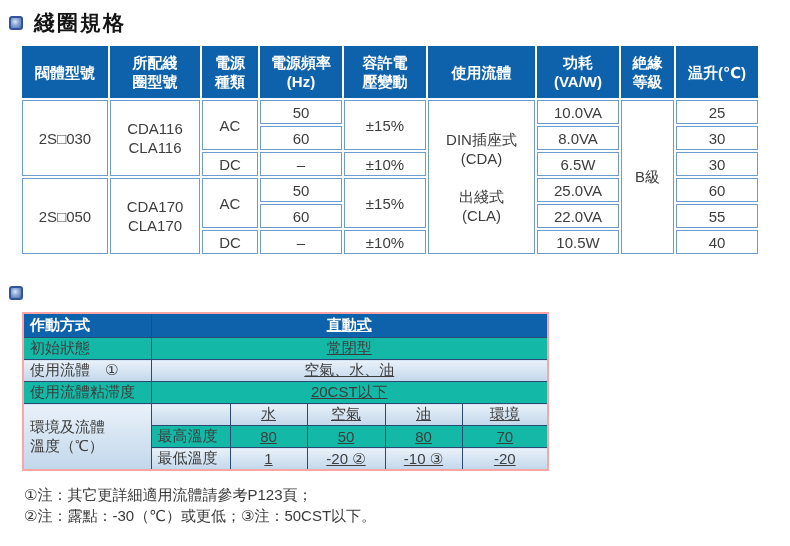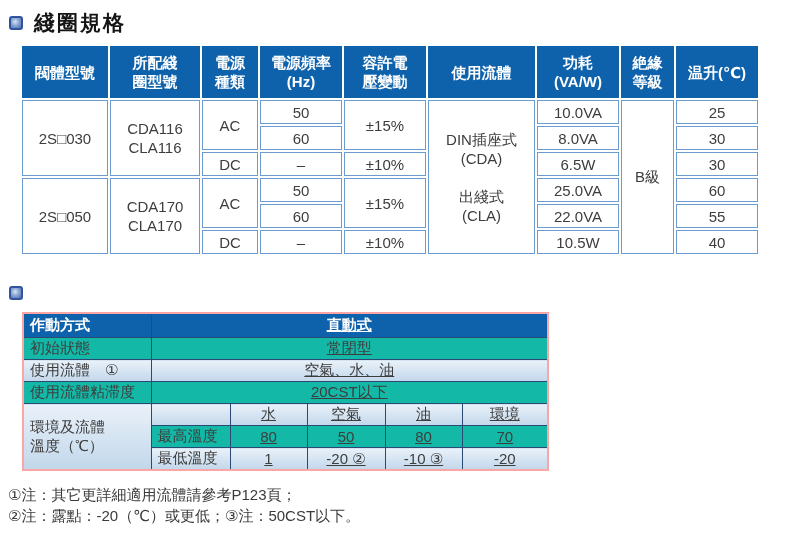--- a/index.html
+++ b/index.html
@@ -52,21 +52,21 @@
     background:#0e62ac;color:#ffffff;font-weight:bold;height:23px;
   }
   table.t2 tr.blue td{
     background:linear-gradient(180deg,#e9f1f9 0%,#c2d7eb 100%);
   }
   table.t2 td.cell-white{background:#ffffff;font-family:Liberation Serif, serif;}
   .lbl{text-align:left;padding-left:6px !important;}
   .val{text-align:center;text-decoration:underline;}
 
   
-  .notes{margin:13px 0 0 8px;font-size:15px;color:#3a3a3a;line-height:21px;}
+  .notes{margin:13px 0 0 24px;font-size:15px;color:#3a3a3a;line-height:21px;}
   .notes p{margin:0;}
 </style>
 </head>
 <body>
 
 <div class="page">
 
   <div class="section-title">
     <span class="bullet"></span>
     <h2>綫圈規格</h2>
@@ -208,16 +208,16 @@
       <td class="val">1</td>
       <td class="val">-20 ②</td>
       <td class="val">-10 ③</td>
       <td class="val">-20</td>
     </tr>
   </tbody>
     </table>
 
   <div class="notes">
     <p>①注：其它更詳細適用流體請參考P123頁；</p>
-    <p>②注：露點：-20（℃）或更低；③注：50CST以下。</p>
+    <p>②注：露點：-30（℃）或更低；③注：50CST以下。</p>
   </div>
 
 </div>
 
 </body></html>

